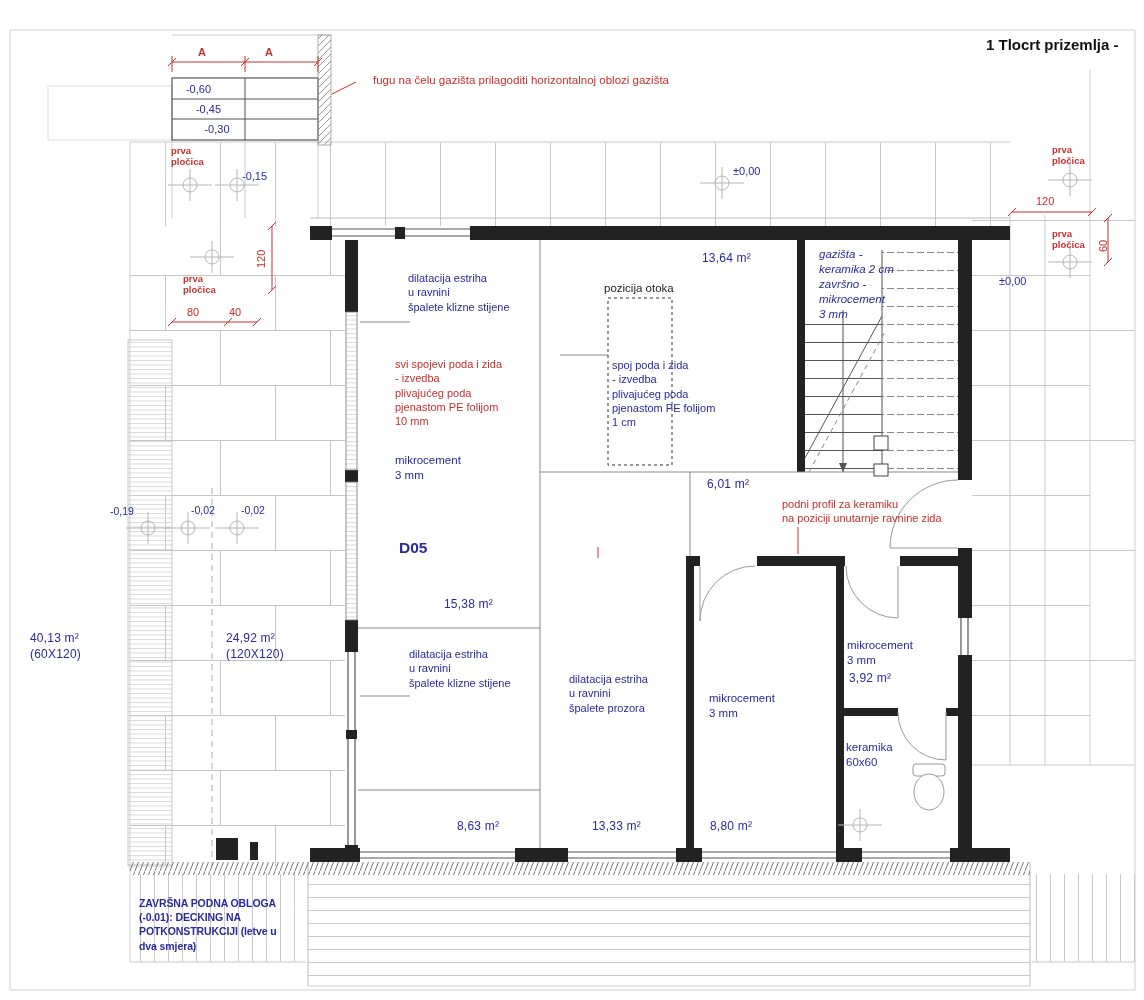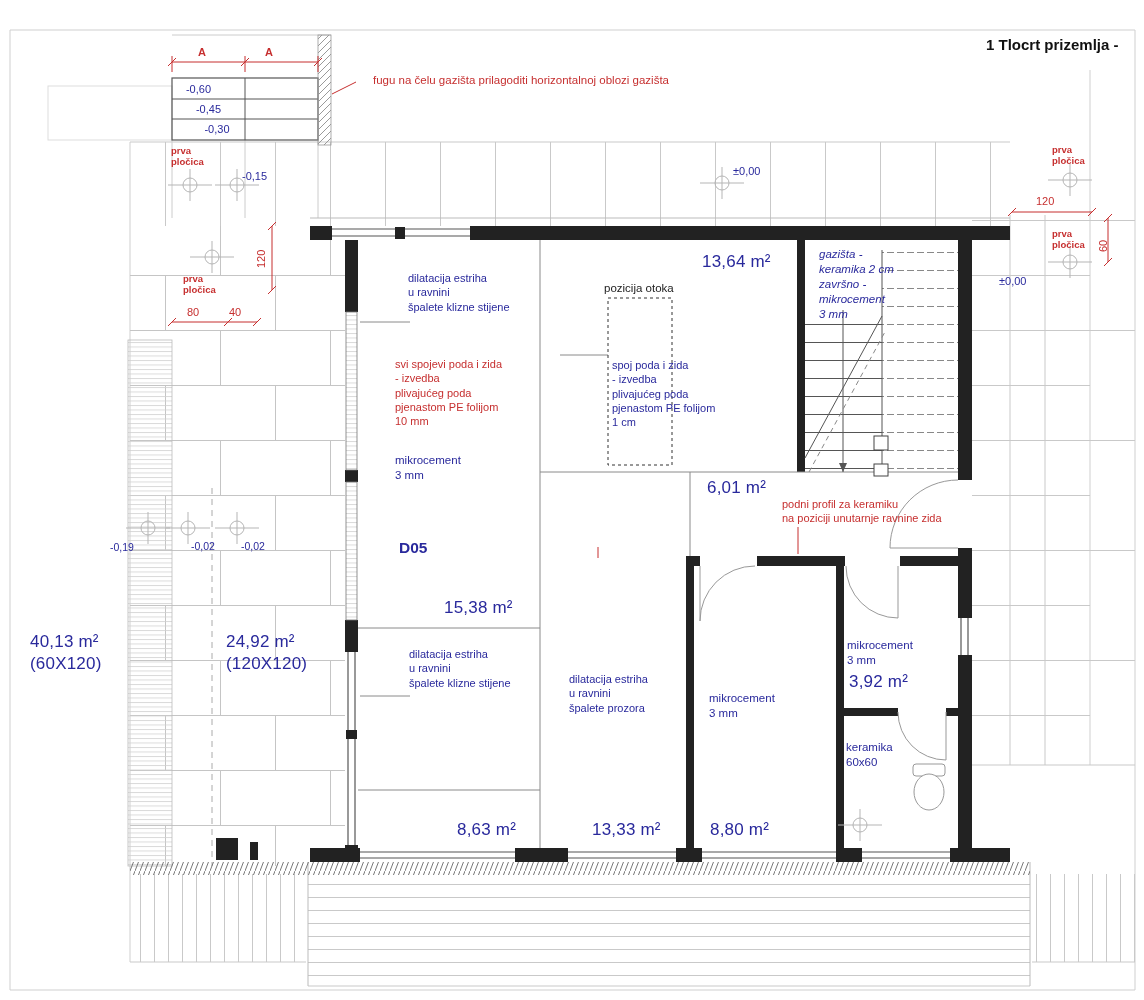--- a/index.html
+++ b/index.html
@@ -5,23 +5,23 @@
   html,body{margin:0;padding:0;background:#f3f2f0;}
   #stage{position:relative;width:1144px;height:1000px;background:#ffffff;overflow:hidden;
          font-family:"Liberation Sans",sans-serif;}
   svg{position:absolute;left:0;top:0;}
   .lbl{position:absolute;white-space:pre-line;line-height:1.3;}
   .blue{color:#29299c;}
   .red{color:#c62f2f;}
   .blk{color:#222222;}
   .note{font-size:11px;}
   .note2{font-size:11.5px;}
-  .area{font-size:17px;letter-spacing:.2px;}
+  .area{font-size:12px;letter-spacing:.2px;}
   .lvl{font-size:11px;}
-  .lvl-s{font-size:10.5px;margin-top:36px;}
+  .lvl-s{font-size:10.5px;}
   .dim{font-size:11px;}
   .prva{font-size:9.5px;font-weight:700;line-height:1.15;}
   .title{font-size:15px;font-weight:700;white-space:nowrap;color:#111;}
   .rot{transform:rotate(-90deg);transform-origin:left top;white-space:nowrap;}
   .d05{font-size:15.5px;font-weight:700;}
   .bnote{font-size:10.5px;font-weight:700;line-height:1.35;letter-spacing:-0.1px;}
   .ctr{text-align:center;}
 </style>
 </head>
 <body>
@@ -340,14 +340,18 @@
 <div class="lbl blue note2" style="left:847px;top:638px;">mikrocement
 3 mm</div>
 <div class="lbl blue area" style="left:849px;top:671px;">3,92 m²</div>
 <div class="lbl blue note2" style="left:846px;top:740px;">keramika
 60x60</div>
 
 <div class="lbl blue area" style="left:457px;top:819px;">8,63 m²</div>
 <div class="lbl blue area" style="left:592px;top:819px;">13,33 m²</div>
 <div class="lbl blue area" style="left:710px;top:819px;">8,80 m²</div>
 
+<div class="lbl blue bnote" style="left:139px;top:896px;width:170px;">ZAVRŠNA PODNA OBLOGA
+(-0.01): DECKING NA
+POTKONSTRUKCIJI (letve u
+dva smjera)</div>
 
 </div>
 
 </body></html>

